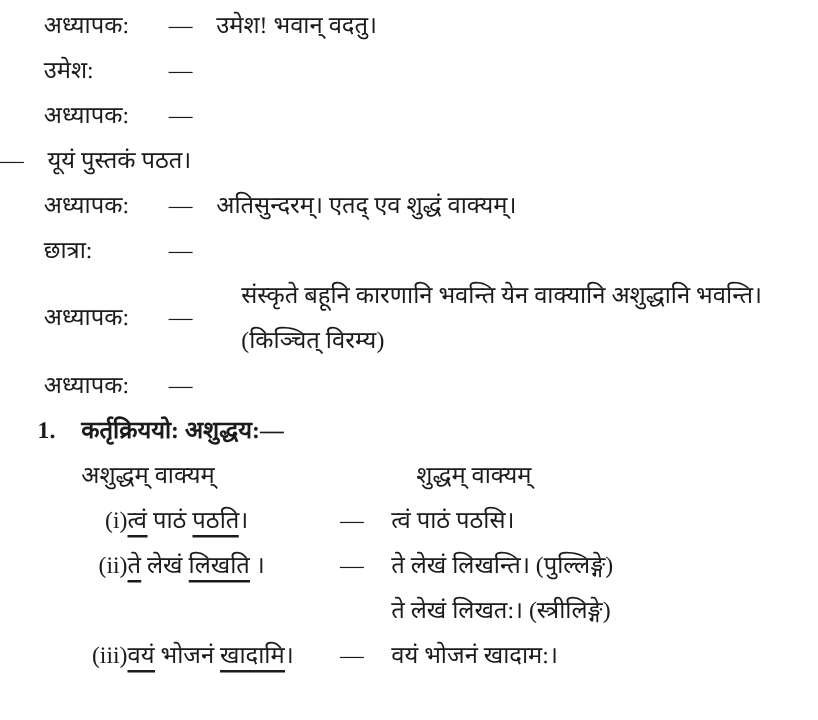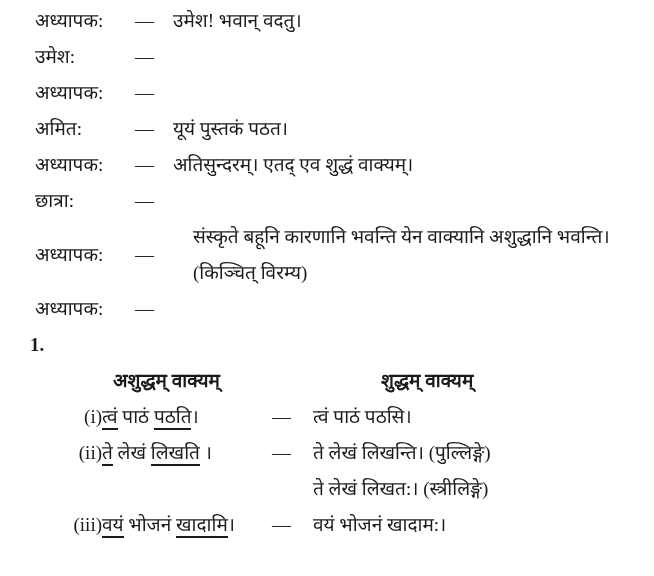--- a/index.html
+++ b/index.html
@@ -50,22 +50,21 @@
   .ex-num {
     width: 35px;
     margin-left: 30px;
     flex: none;
   }
   .ex-title {
     white-space: nowrap;
   }
   .headers-row {
     display: flex;
-    font-weight: bold;
-    padding-left: 48px;
+    font-weight: normal;
   }
   .h-left {
     margin-left: 65px;
     width: 268px;
     flex: none;
     white-space: nowrap;
   }
   .h-right {
     white-space: nowrap;
   }
@@ -112,21 +111,20 @@
     <div class="speaker">उमेश:</div>
     <div class="ddash">—</div>
   </div>
 
   <div class="drow">
     <div class="speaker">अध्यापक:</div>
     <div class="ddash">—</div>
   </div>
 
   <div class="drow">
-    <div class="speaker">अमित:</div>
     <div class="ddash">—</div>
     <div class="dtext">यूयं पुस्तकं पठत।</div>
   </div>
 
   <div class="drow">
     <div class="speaker">अध्यापक:</div>
     <div class="ddash">—</div>
     <div class="dtext">अतिसुन्दरम्। एतद् एव शुद्धं वाक्यम्।</div>
   </div>
 
@@ -144,20 +142,21 @@
     </div>
   </div>
 
   <div class="drow">
     <div class="speaker">अध्यापक:</div>
     <div class="ddash">—</div>
   </div>
 
   <div class="ex-title-row">
     <div class="ex-num">1.</div>
+    <div class="ex-title">कर्तृक्रिययो: अशुद्धय:—</div>
   </div>
 
   <div class="headers-row">
     <div class="h-left">अशुद्धम् वाक्यम्</div>
     <div class="h-right">शुद्धम् वाक्यम्</div>
   </div>
 
   <div class="item-row">
     <div class="item-no">(i)</div>
     <div class="item-wrong"><span class="u">त्वं</span><span> पाठं </span><span class="u">पठति</span><span>।</span></div>

